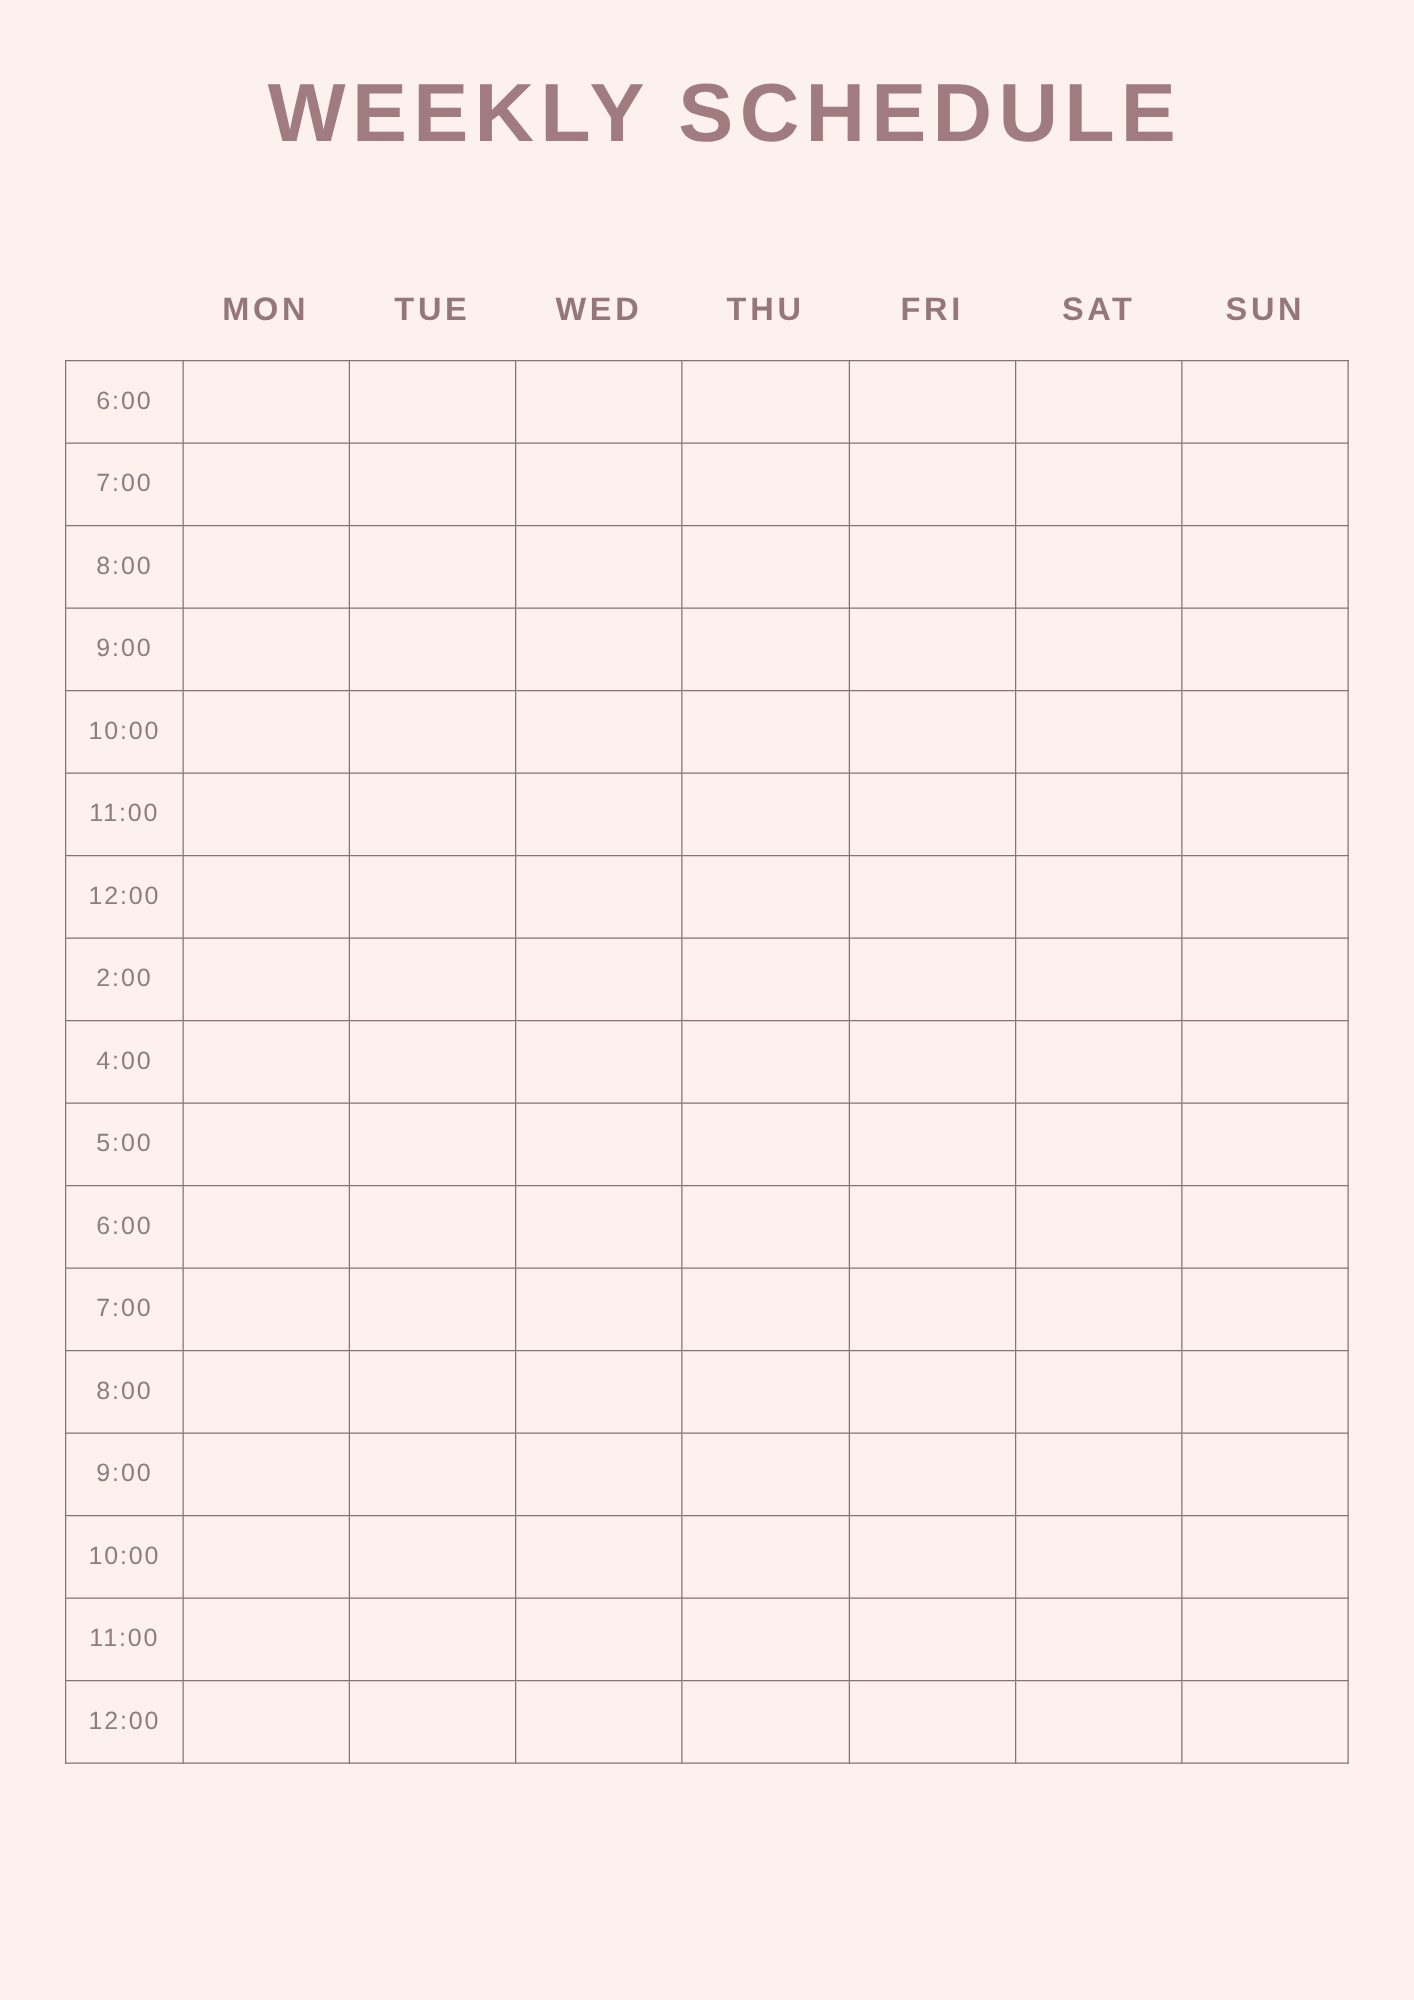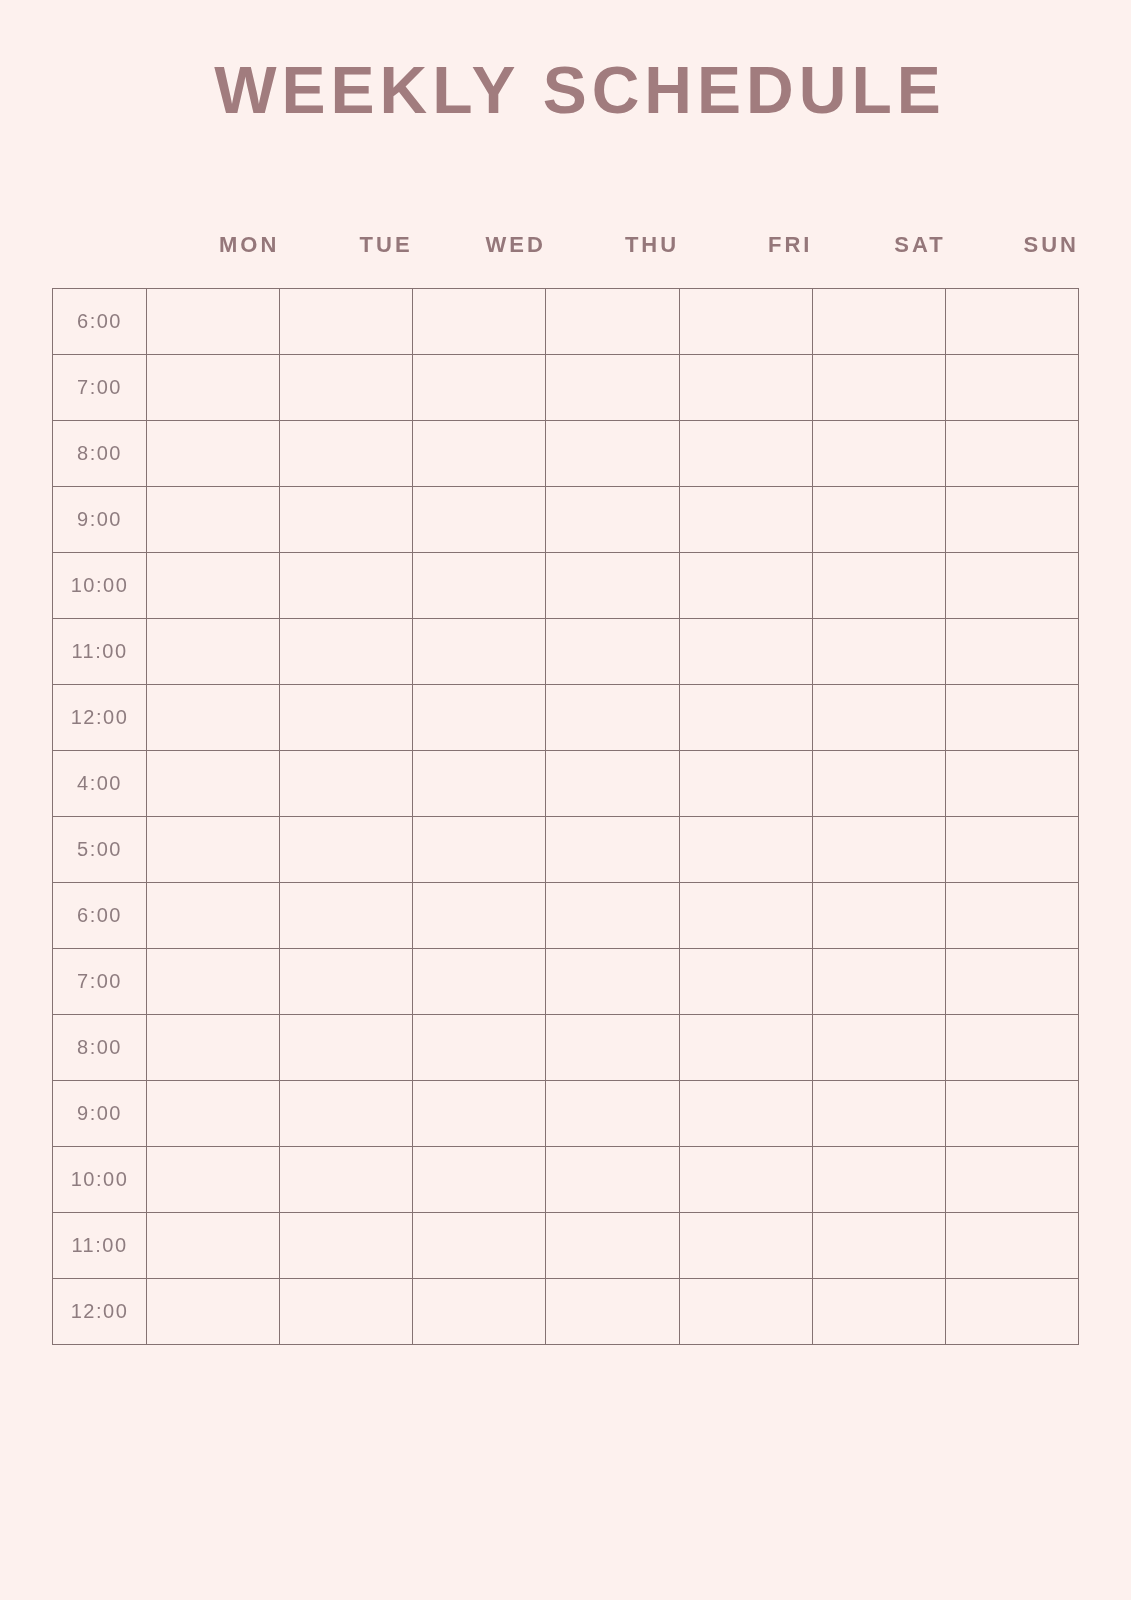--- a/index.html
+++ b/index.html
@@ -28,22 +28,22 @@
     padding-left: 29px;
   }
   .day-header-row {
     position: absolute;
     top: 232px; left: 52px; width: 1027px;
     display: flex;
   }
   .time-spacer { width: 94px; flex: none; }
   .day-label {
     flex: 1;
-    text-align: right;
-    font-size: 22px;
+    text-align: center;
+    font-size: 26px;
     font-weight: bold;
     letter-spacing: 3px;
     color: var(--header);
   }
   table.schedule-grid {
     position: absolute;
     top: 288px; left: 52px;
     width: 1027px; height: 1022px;
     border-collapse: collapse;
     table-layout: fixed;
@@ -146,20 +146,30 @@
         <td class="time-cell">12:00</td>
         <td class="slot-cell"></td>
         <td class="slot-cell"></td>
         <td class="slot-cell"></td>
         <td class="slot-cell"></td>
         <td class="slot-cell"></td>
         <td class="slot-cell"></td>
         <td class="slot-cell"></td>
       </tr>
       <tr>
+        <td class="time-cell">2:00</td>
+        <td class="slot-cell"></td>
+        <td class="slot-cell"></td>
+        <td class="slot-cell"></td>
+        <td class="slot-cell"></td>
+        <td class="slot-cell"></td>
+        <td class="slot-cell"></td>
+        <td class="slot-cell"></td>
+      </tr>
+      <tr>
         <td class="time-cell">4:00</td>
         <td class="slot-cell"></td>
         <td class="slot-cell"></td>
         <td class="slot-cell"></td>
         <td class="slot-cell"></td>
         <td class="slot-cell"></td>
         <td class="slot-cell"></td>
         <td class="slot-cell"></td>
       </tr>
       <tr>

